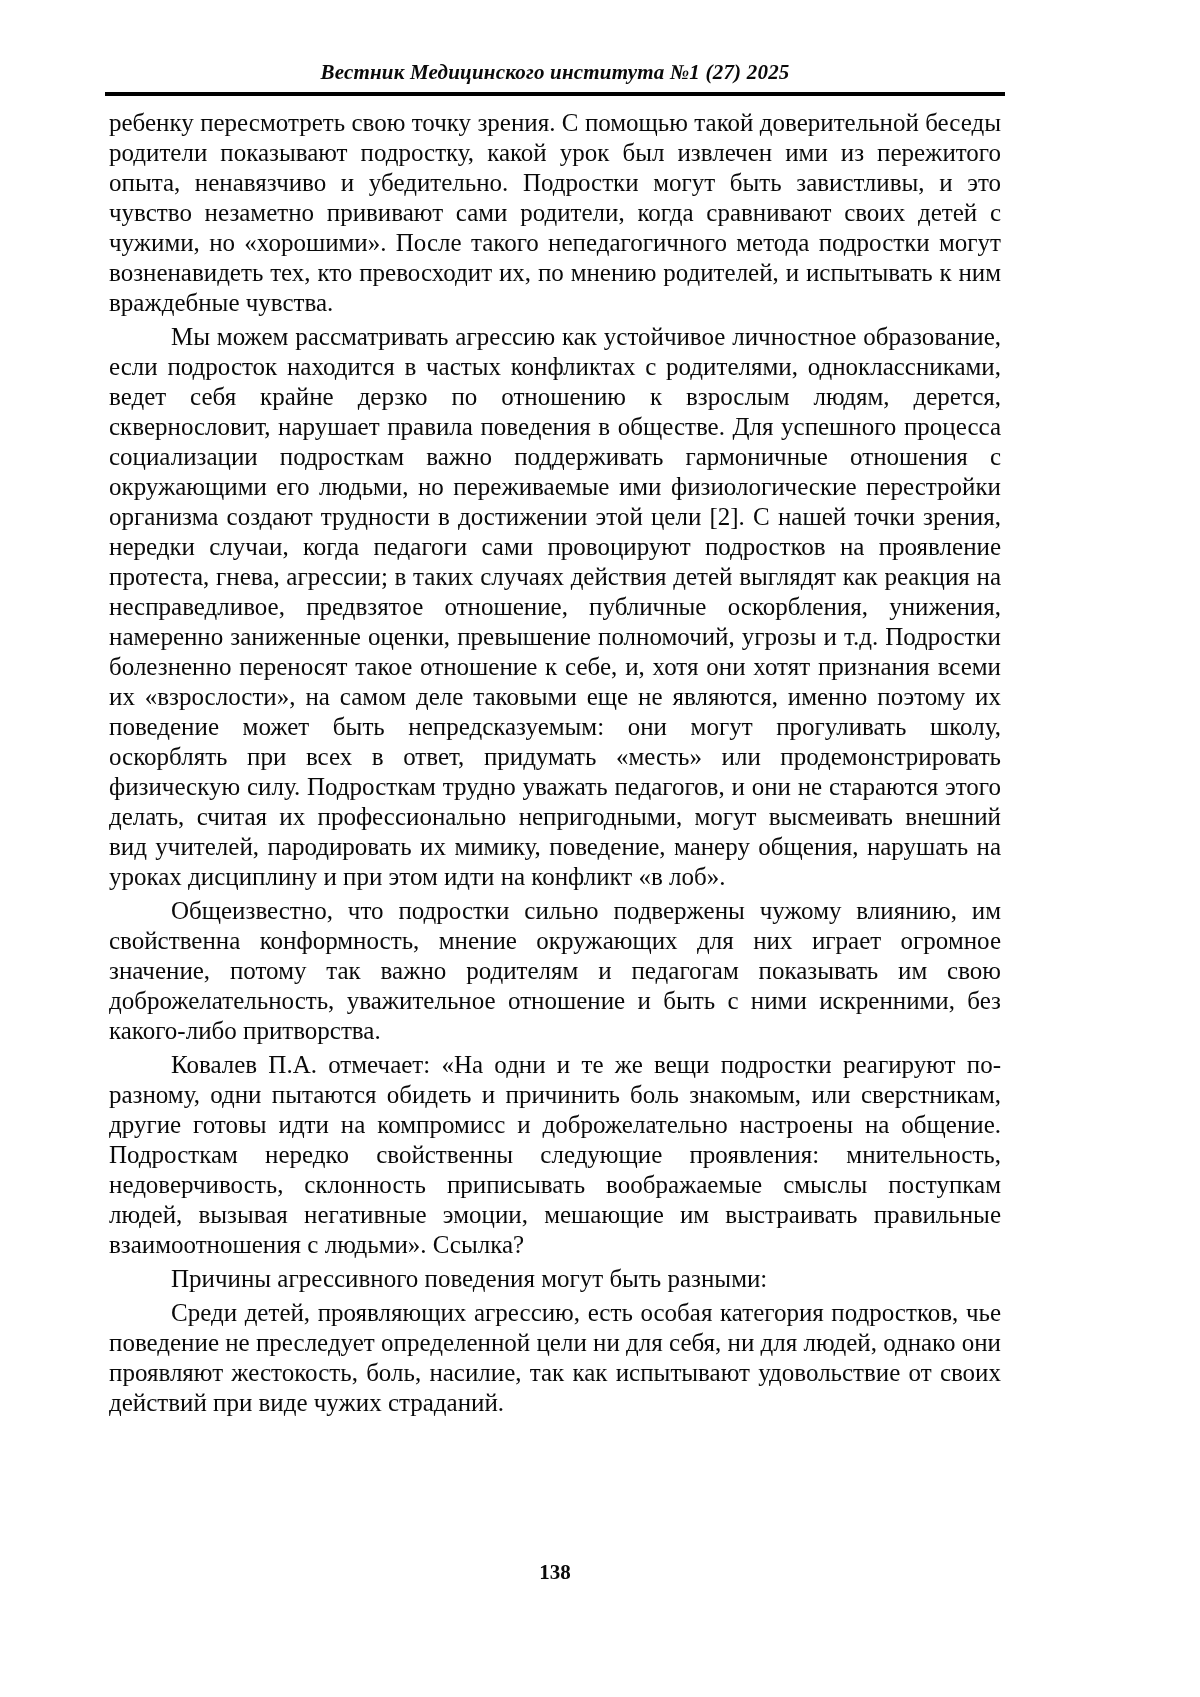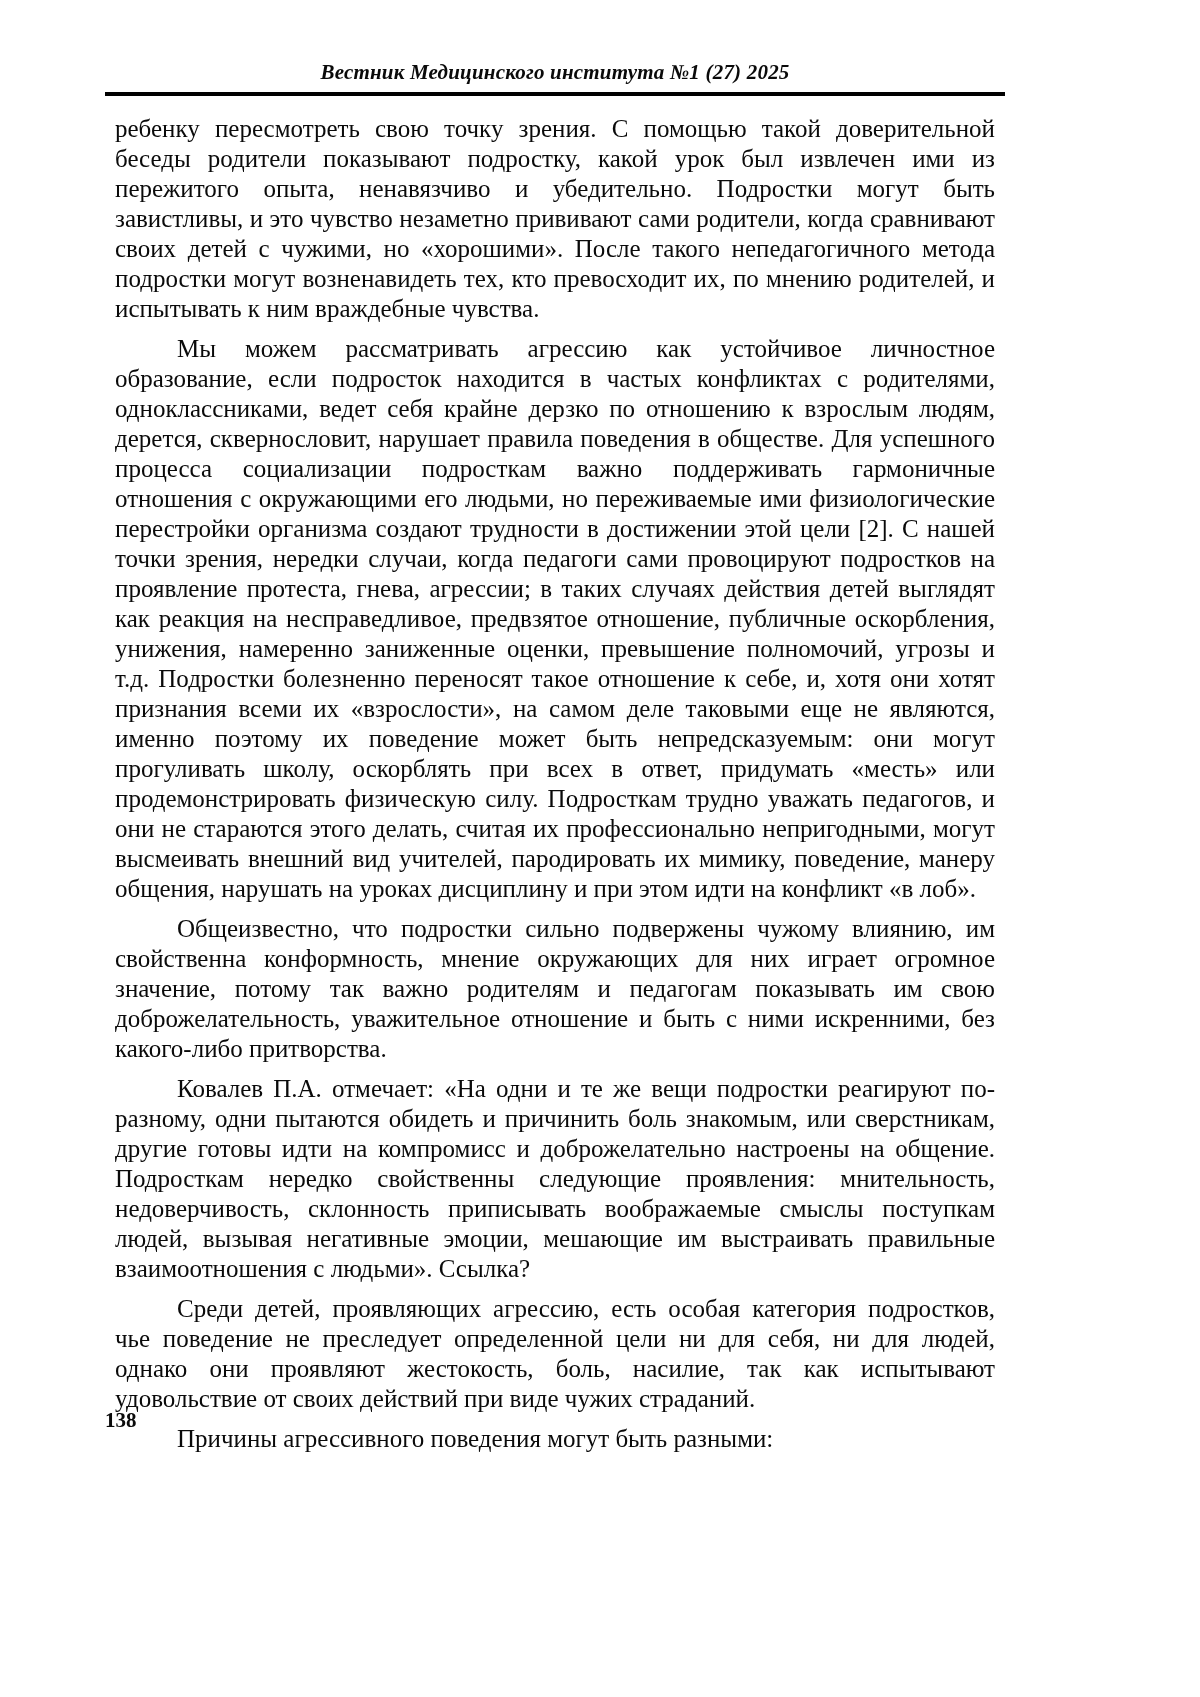--- a/index.html
+++ b/index.html
@@ -39,33 +39,33 @@
     position: absolute;
     left: 105px;
     top: 104px;
     width: 900px;
     font-size: 25px;
     line-height: 30px;
     text-align: justify;
     text-justify: inter-word;
   }
   .content p {
-    margin: 10px;
+    margin: 4px;
     text-indent: 62px;
     font-family: Liberation Serif, serif;
   }
   .content p.continuation {
     text-indent: 0;
   }
   .footer {
     position: absolute;
     left: 105px;
-    top: 1408px;
+    top: 1560px;
     width: 900px;
-    text-align: left;
+    text-align: center;
   }
   .page-number {
     font-size: 21px;
     font-weight: 700;
   }
 </style>
 </head>
 <body>
 
 <div class="page">
@@ -73,21 +73,21 @@
   <div class="header">
     <div class="header-title">Вестник Медицинского института №1 (27) 2025</div>
     <div class="header-rule"></div>
   </div>
 
   <div class="content">
     <p class="continuation">ребенку пересмотреть свою точку зрения. С помощью такой доверительной беседы родители показывают подростку, какой урок был извлечен ими из пережитого опыта, ненавязчиво и убедительно. Подростки могут быть завистливы, и это чувство незаметно прививают сами родители, когда сравнивают своих детей с чужими, но «хорошими». После такого непедагогичного метода подростки могут возненавидеть тех, кто превосходит их, по мнению родителей, и испытывать к ним враждебные чувства.</p>
     <p>Мы можем рассматривать агрессию как устойчивое личностное образование, если подросток находится в частых конфликтах с родителями, одноклассниками, ведет себя крайне дерзко по отношению к взрослым людям, дерется, сквернословит, нарушает правила поведения в обществе.  Для успешного процесса социализации подросткам важно поддерживать гармоничные отношения с окружающими его людьми, но переживаемые ими физиологические перестройки организма создают трудности в достижении этой цели [2].  С нашей точки зрения, нередки случаи, когда педагоги сами провоцируют подростков на проявление протеста, гнева, агрессии; в таких случаях действия детей выглядят как реакция на несправедливое, предвзятое отношение, публичные оскорбления, унижения, намеренно заниженные оценки, превышение полномочий, угрозы и т.д.  Подростки болезненно переносят такое отношение к себе, и, хотя они хотят признания всеми их «взрослости», на самом деле таковыми еще не являются, именно поэтому их поведение может быть непредсказуемым: они могут прогуливать школу, оскорблять при всех в ответ, придумать «месть» или продемонстрировать физическую силу.  Подросткам трудно уважать педагогов, и они не стараются этого делать, считая их профессионально непригодными, могут высмеивать внешний вид учителей, пародировать их мимику, поведение, манеру общения, нарушать на уроках дисциплину и при этом идти на конфликт «в лоб».</p>
     <p>Общеизвестно, что подростки сильно подвержены чужому влиянию, им свойственна конформность, мнение окружающих для них играет огромное значение, потому так важно родителям и педагогам показывать им свою доброжелательность, уважительное отношение и быть с ними искренними, без какого-либо притворства.</p>
     <p>Ковалев П.А. отмечает: «На одни и те же вещи подростки реагируют по-разному, одни пытаются обидеть и причинить боль знакомым, или сверстникам, другие готовы идти на компромисс и доброжелательно настроены на общение. Подросткам нередко свойственны следующие проявления: мнительность, недоверчивость, склонность приписывать воображаемые смыслы поступкам людей, вызывая негативные эмоции, мешающие им выстраивать правильные взаимоотношения с людьми». Ссылка?</p>
+    <p>Причины агрессивного поведения могут быть разными:</p>
     <p>Среди детей, проявляющих агрессию, есть особая категория подростков, чье поведение не преследует определенной цели ни для себя, ни для людей, однако они проявляют жестокость, боль, насилие, так как испытывают удовольствие от своих действий при виде чужих страданий.</p>
-    <p>Причины агрессивного поведения могут быть разными:</p>
   </div>
 
   <div class="footer">
     <span class="page-number">138</span>
   </div>
 
 </div>
 
 </body></html>

